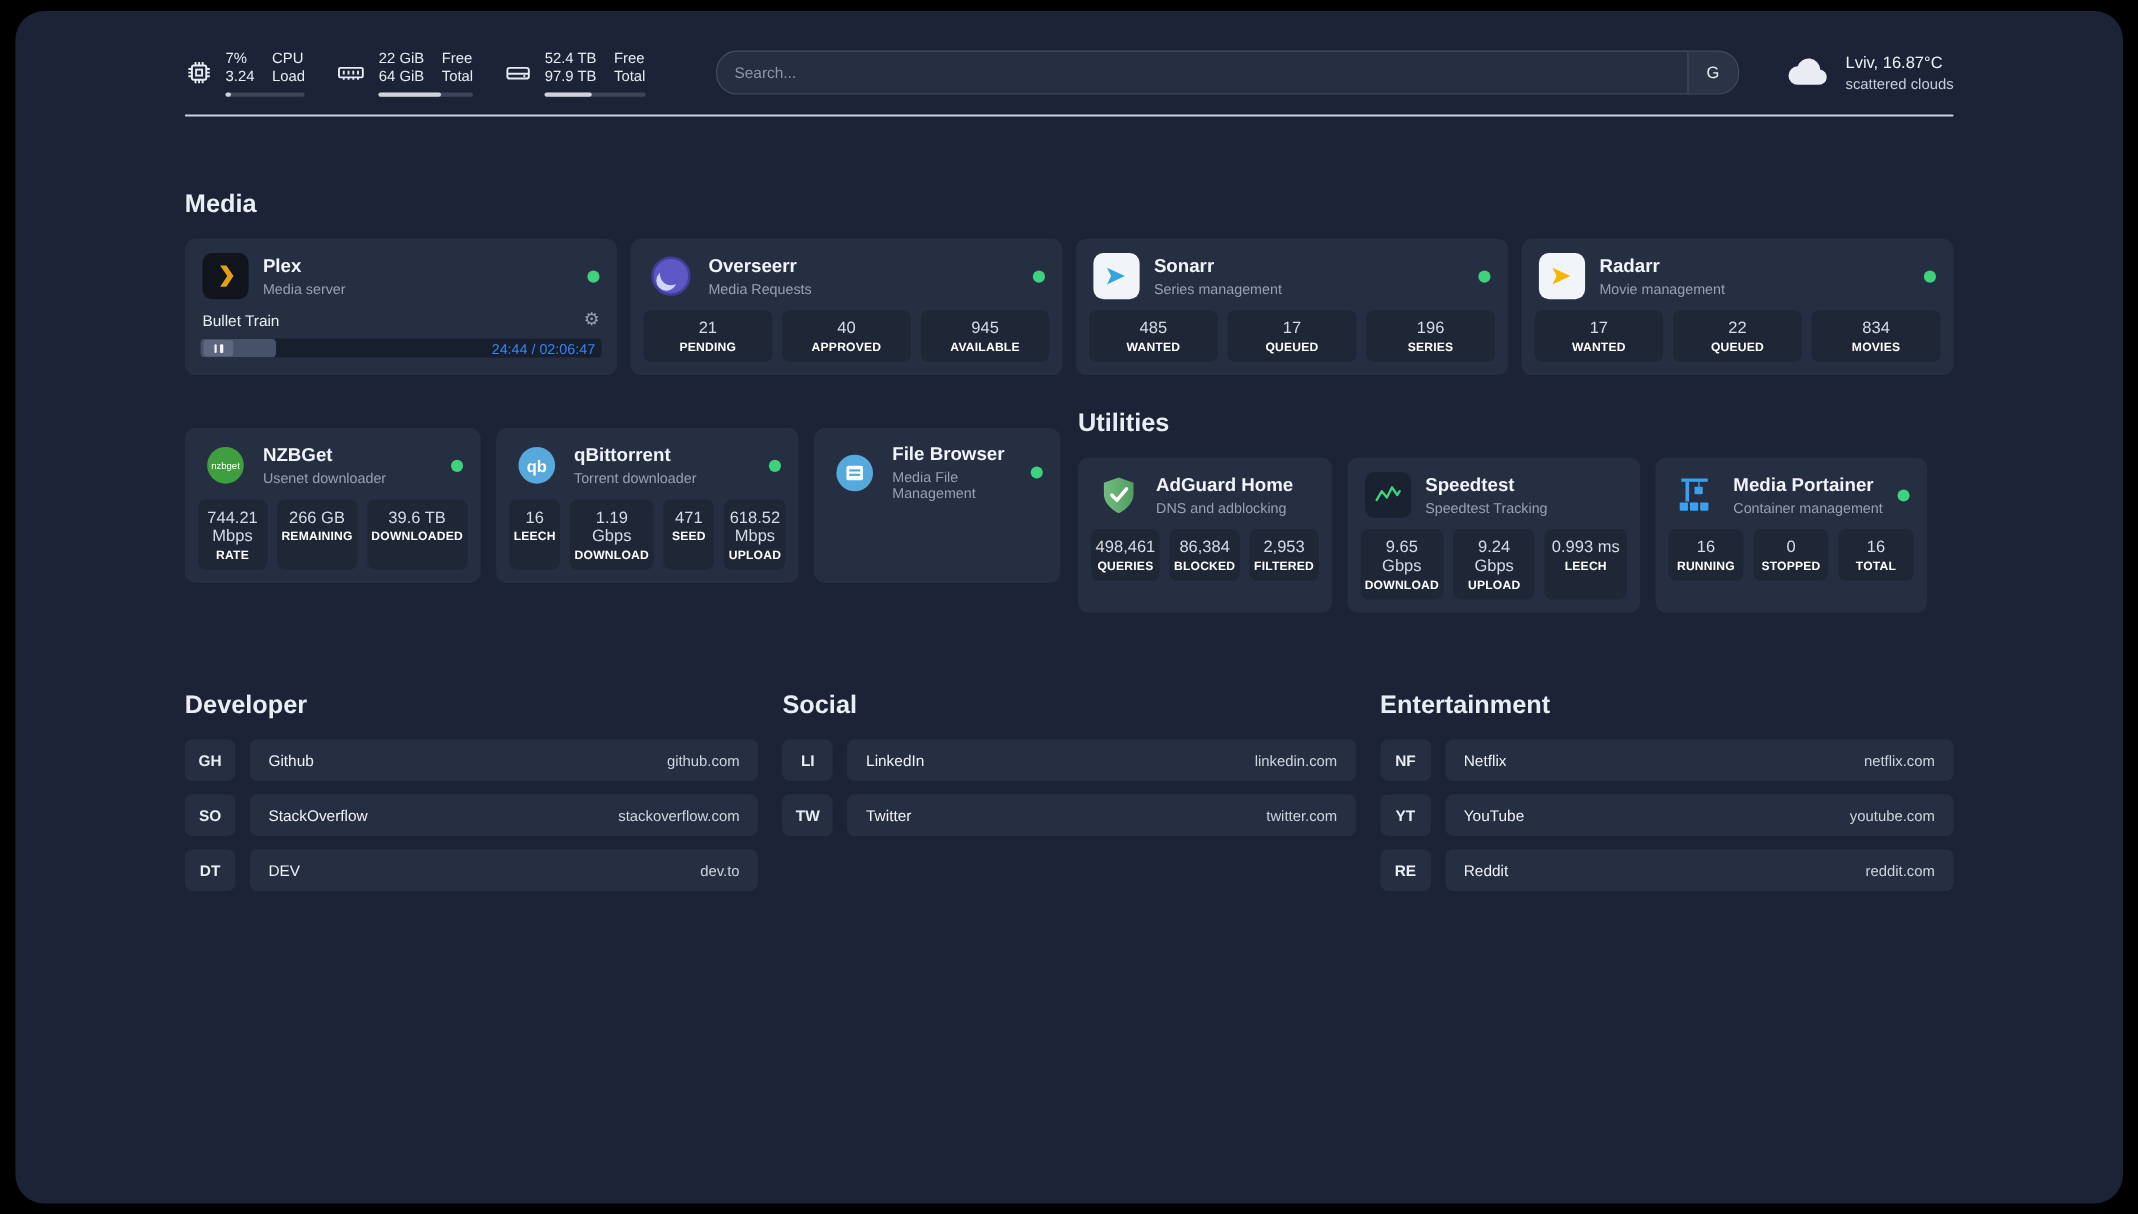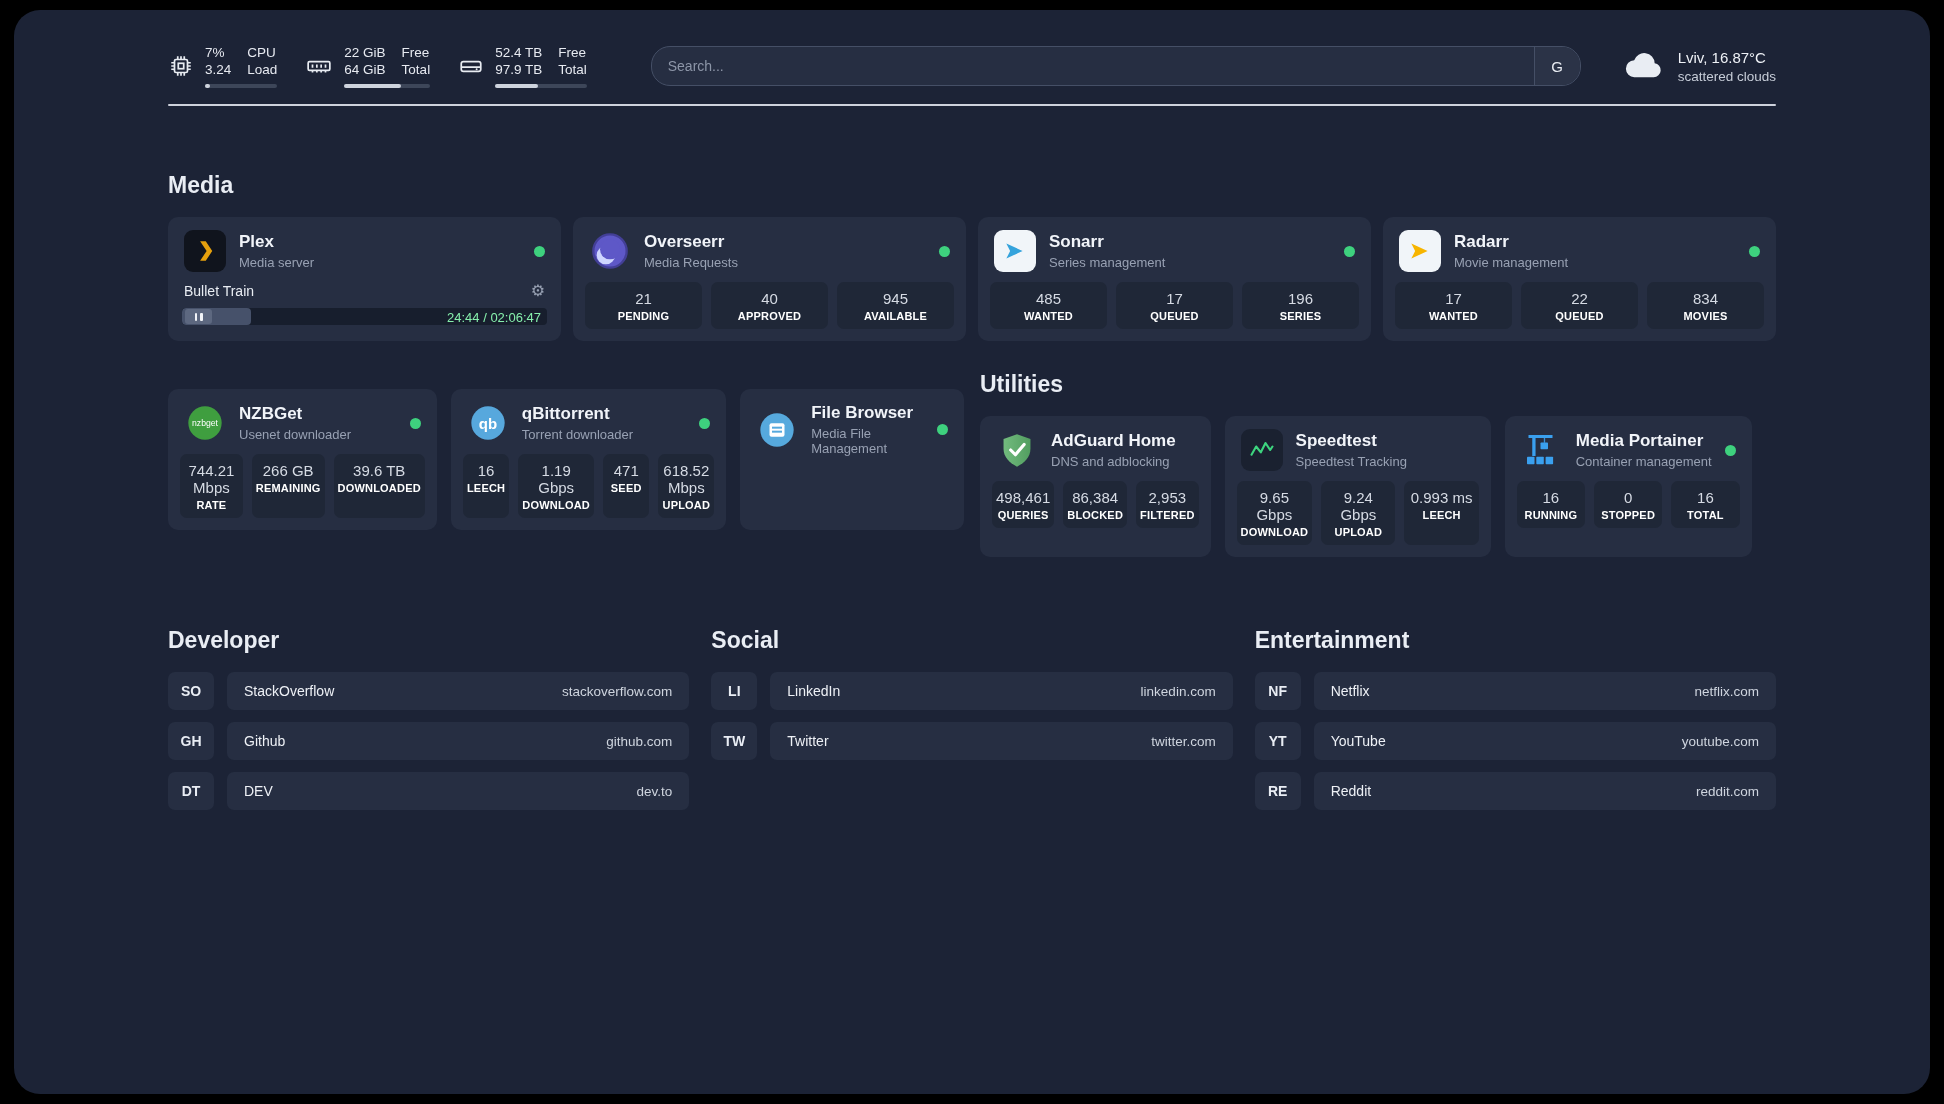--- a/index.html
+++ b/index.html
@@ -63,21 +63,21 @@
   .player-title { font-size:14px; color:#e9edf3; }
   .gear { color:#97a0b2; font-size:16px; line-height:1; cursor:pointer; }
   .bar-wrap { position:relative; height:21px; margin:7px 14px 12px; }
   .track { position:absolute; left:0; right:0; top:2px; bottom:2px; background:#171e2d;
            border-radius:4px; overflow:hidden; }
   .track-fill { height:100%; background:#46516a; border-radius:4px; }
   .pause-btn { position:absolute; left:3px; top:3px; width:27px; height:15px; background:#5d6880;
                border-radius:3px; display:flex; align-items:center; justify-content:center; gap:3px; cursor:pointer; }
   .pause-btn i { width:2.5px; height:8px; background:#f2f4f8; border-radius:1px; }
   .time { position:absolute; right:6px; top:50%; transform:translateY(-50%);
-          font-size:13px; color:#86efac; }
+          font-size:13px; color:#3b82f6; }
 
   
   .links-grid { display:grid; grid-template-columns:1fr 1fr 1fr; gap:22px; margin-top:70px; }
   .link-rows { display:flex; flex-direction:column; gap:12px; margin-top:18px; }
   .link-row { display:flex; align-items:center; gap:13px; }
   .abbr { width:46px; height:38px; background:#262e42; border-radius:7px; display:flex;
           align-items:center; justify-content:center; font-size:14px; font-weight:700;
           color:#e9edf4; cursor:pointer; flex-shrink:0; }
   .pill { flex:1; height:38px; background:#262e42; border-radius:7px; display:flex;
           align-items:center; justify-content:space-between; padding:0 17px; cursor:pointer; }
@@ -507,31 +507,31 @@
       </div>
     </div>
   </div>
 
   <div class="links-grid">
 
     <div>
       <div class="sec-title">Developer</div>
       <div class="link-rows">
         <div class="link-row">
+          <div class="abbr">GH</div>
+          <div class="pill">
+            <span class="pill-name">Github</span>
+            <span class="pill-url">github.com</span>
+          </div>
+        </div>
+        <div class="link-row">
           <div class="abbr">SO</div>
           <div class="pill">
             <span class="pill-name">StackOverflow</span>
             <span class="pill-url">stackoverflow.com</span>
-          </div>
-        </div>
-        <div class="link-row">
-          <div class="abbr">GH</div>
-          <div class="pill">
-            <span class="pill-name">Github</span>
-            <span class="pill-url">github.com</span>
           </div>
         </div>
         <div class="link-row">
           <div class="abbr">DT</div>
           <div class="pill">
             <span class="pill-name">DEV</span>
             <span class="pill-url">dev.to</span>
           </div>
         </div>
       </div>

